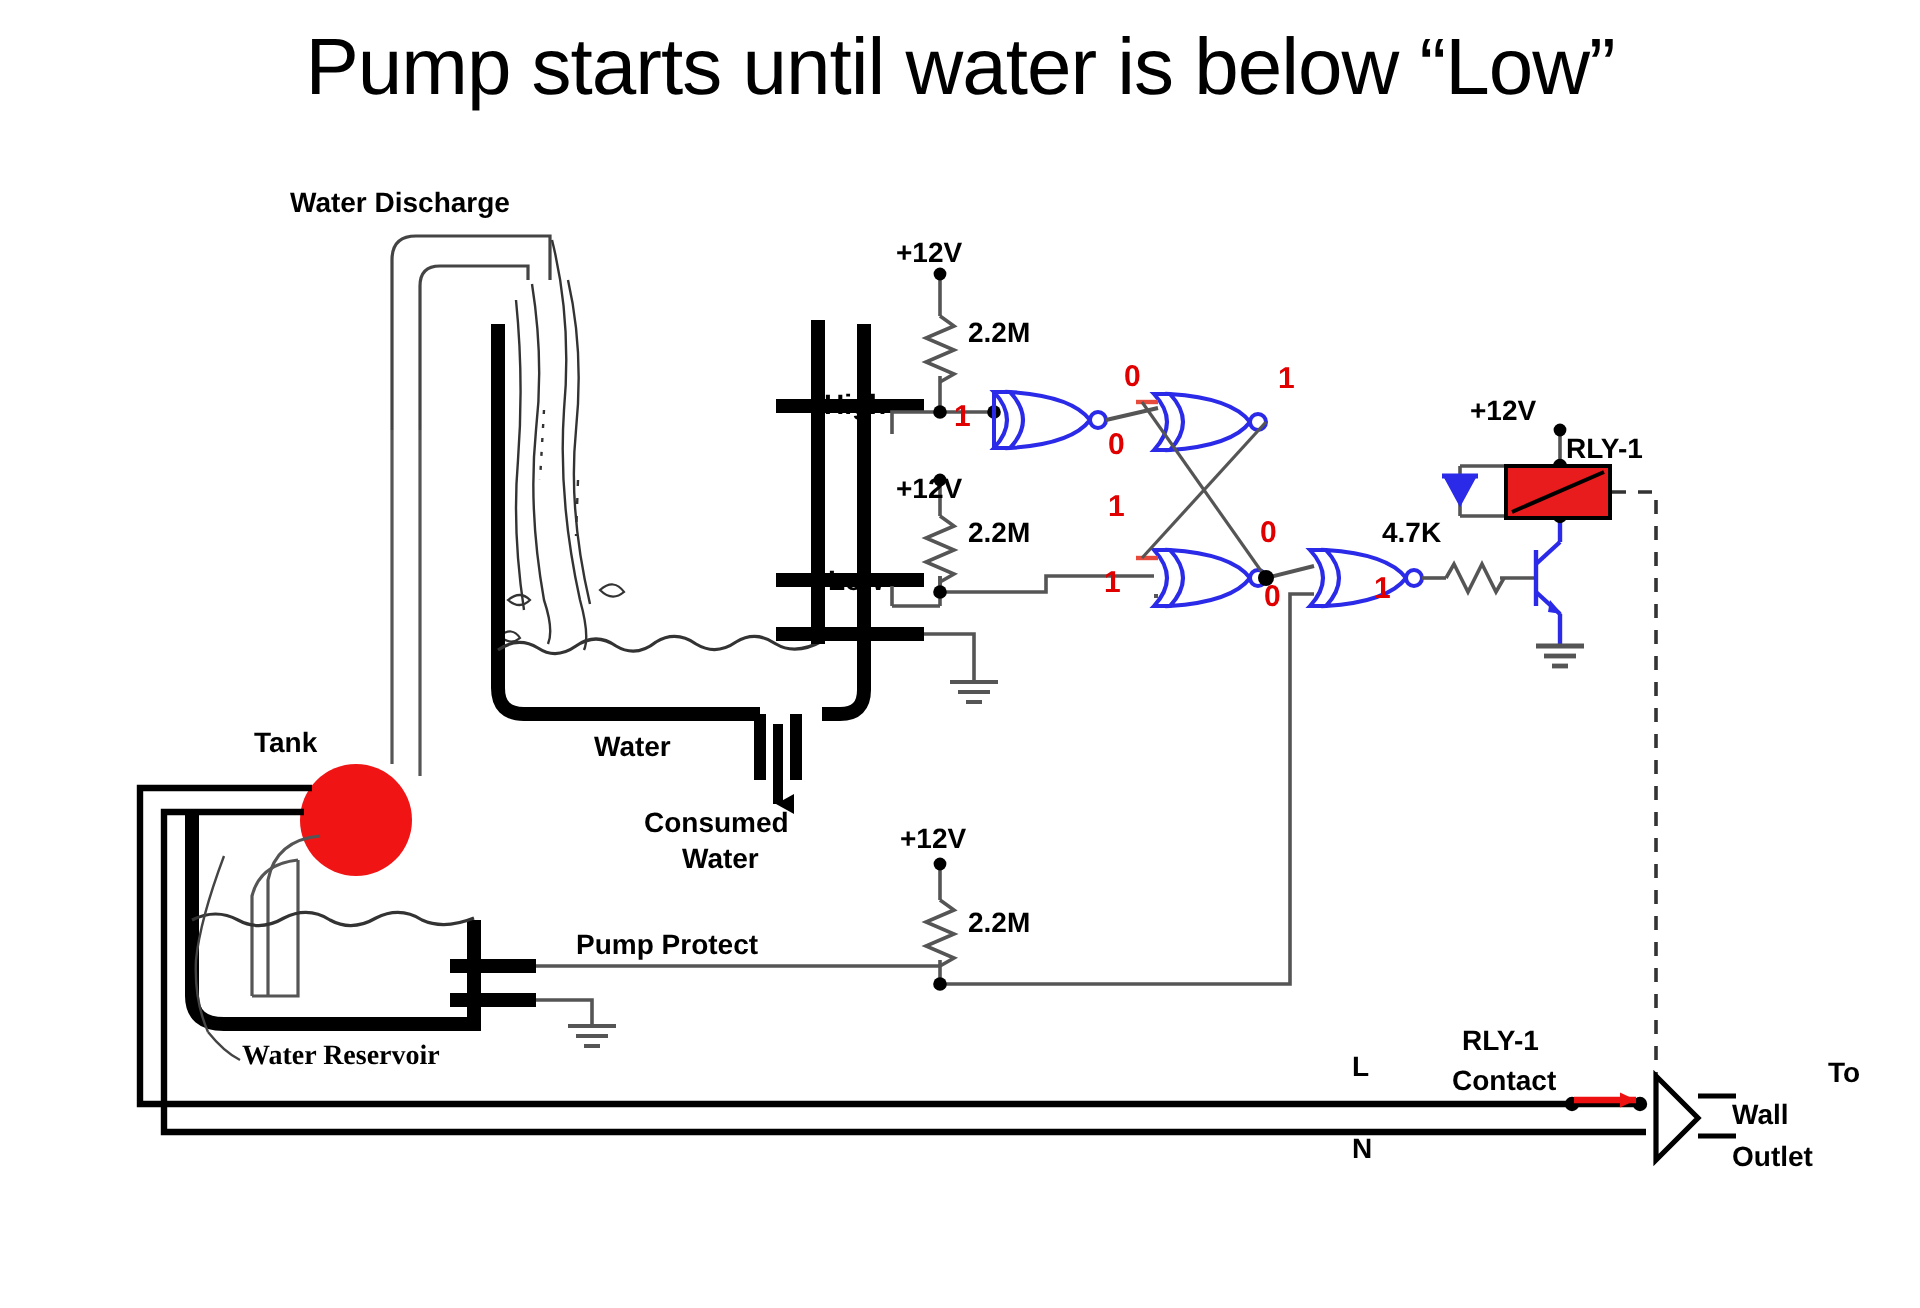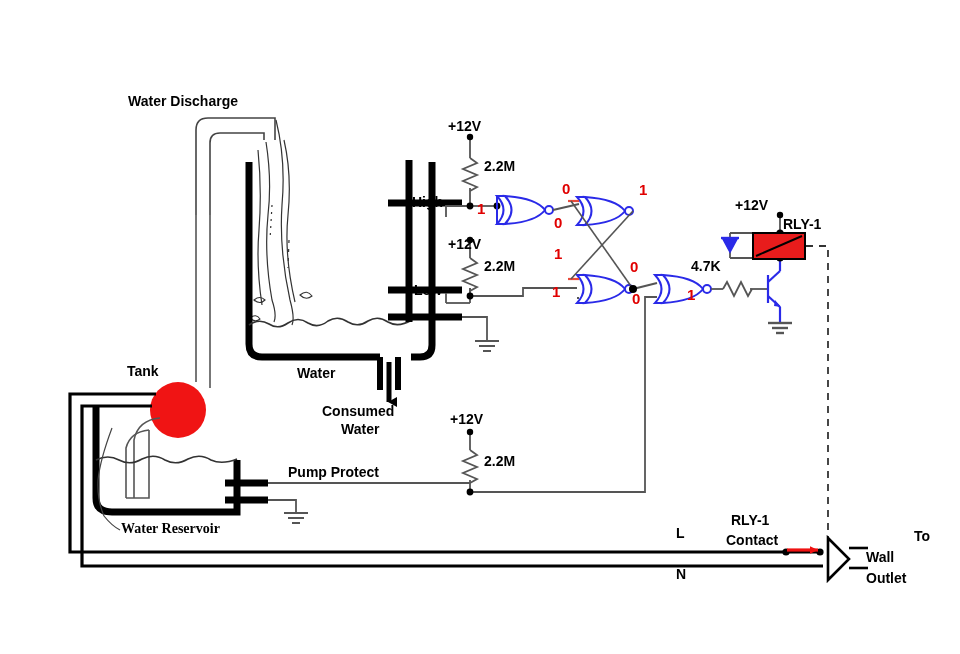--- a/index.html
+++ b/index.html
@@ -47,20 +47,21 @@
     font-size: 15px;
     color: #e00000;
     white-space: nowrap;
   }
 </style>
 </head>
 <body>
 
 <div id="page">
 
+  <div id="title">Pump starts until water is below “Low”</div>
 
   <svg id="canvas" viewBox="0 0 960 654">
     <defs>
       <marker id="arrowDown" markerWidth="10" markerHeight="10" refX="5" refY="8" orient="auto" markerUnits="userSpaceOnUse">
         <path d="M0,0 L5,9 L10,0 Z" fill="#000000"></path>
       </marker>
       <marker id="arrowRed" markerWidth="9" markerHeight="9" refX="8" refY="4.5" orient="auto" markerUnits="userSpaceOnUse">
         <path d="M0,0.8 L8,4.5 L0,8.2 Z" fill="#ee1111"></path>
       </marker>
     </defs>
@@ -293,21 +294,21 @@
       <line x1="787" y1="550" x2="818" y2="550" stroke="#ee1111" stroke-width="3.2" marker-end="url(#arrowRed)"></line>
     </g>
 
     <g fill="none" stroke="#000000" stroke-width="2.6">
       <path d="M828,538 L849,559 L828,580 Z" fill="#ffffff"></path>
       <line x1="849" y1="548" x2="868" y2="548"></line>
       <line x1="849" y1="568" x2="868" y2="568"></line>
     </g>
   </svg>
 
-  <div class="lbl" style="left:128px; top:93px;text-align:right;">Water Discharge</div>
+  <div class="lbl" style="left:145px; top:93px;text-align:right;">Water Discharge</div>
 
   <div class="lbl" style="left:127px; top:363px;">Tank</div>
 
   <div class="lbl" style="left:297px; top:365px;">Water</div>
 
   <div class="lbl" style="left:322px; top:403px;">Consumed</div>
   <div class="lbl" style="left:341px; top:421px;">Water</div>
 
   <div class="lbl" style="left:121px; top:521px;font-family:Liberation Serif, serif;">Water Reservoir</div>
 

